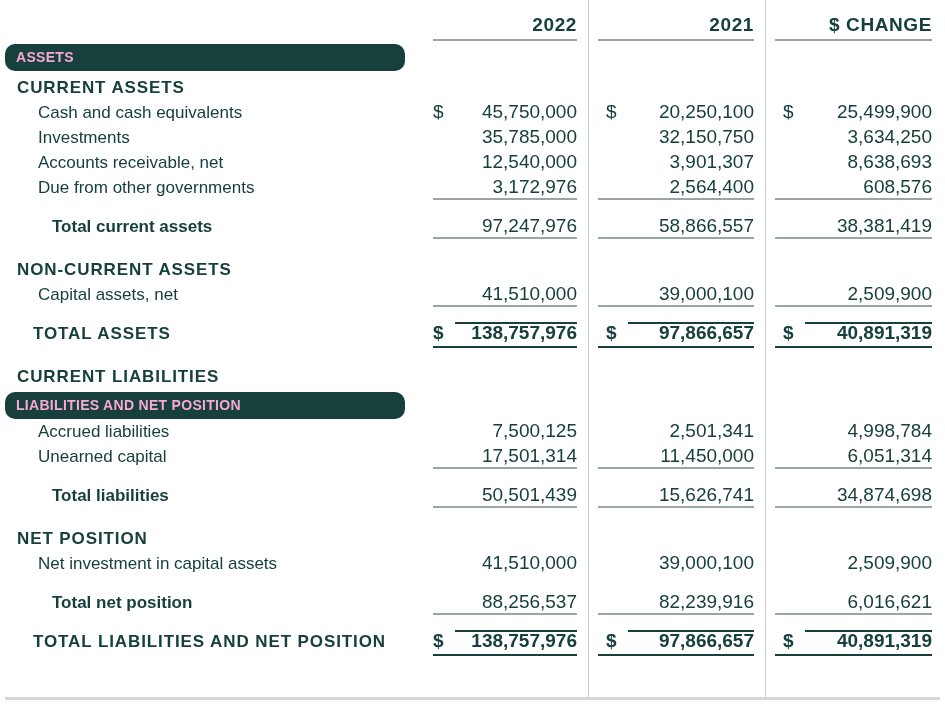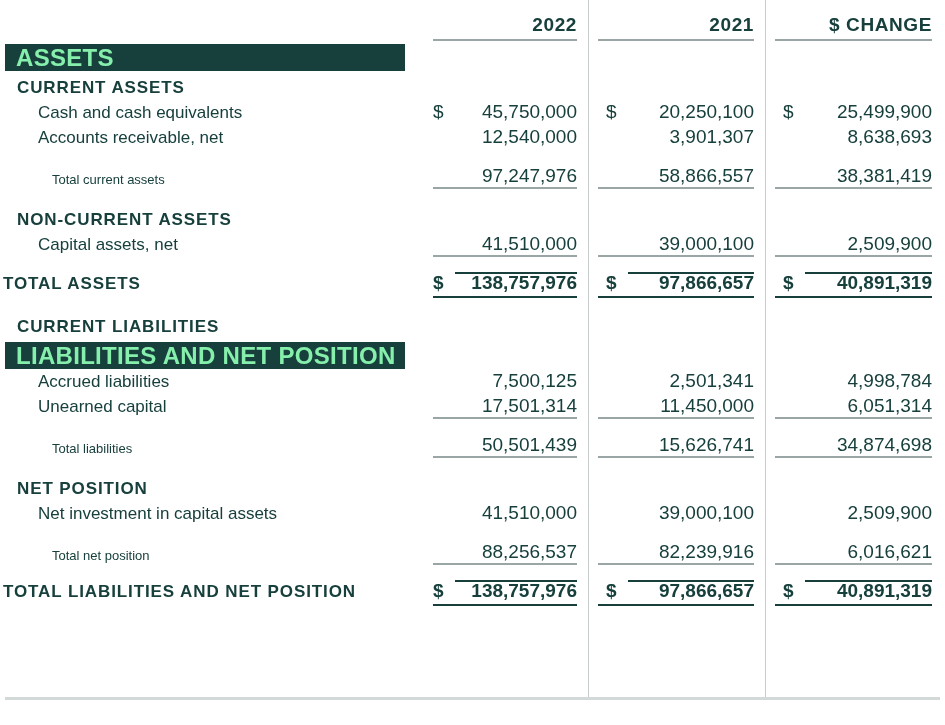--- a/index.html
+++ b/index.html
@@ -79,31 +79,32 @@
     margin-left: 8px;
   }
 
   
   .band-cell {
     padding: 0;
     height: 30px;
   }
   .band {
     background: #17403d;
-    color: #86efac;
+    color: #f9a8d4;
     font-weight: bold;
-    font-size: 24px;
+    font-size: 14px;
     letter-spacing: 0.3px;
     height: 27px;
     line-height: 27px;
     width: 400px;
     margin-left: 5px;
     padding-left: 11px;
     box-sizing: border-box;
     white-space: nowrap;
+    border-radius: 10px;
   }
 
   
   .subhead {
     font-weight: bold;
     font-size: 17px;
     font-stretch: condensed;
     letter-spacing: 0.9px;
     padding: 7px 0 2px 17px;
     white-space: nowrap;
@@ -112,33 +113,33 @@
 
   
   .item {
     font-size: 17px;
     padding: 1px 0 2px 38px;
     white-space: nowrap;
   }
 
   
   .total-label {
-    font-weight: normal;
-    font-size: 13px;
+    font-weight: bold;
+    font-size: 17px;
     padding: 2px 0 2px 52px;
     white-space: nowrap;
   }
 
   
   .grand-label {
     font-weight: bold;
     font-size: 17px;
     font-stretch: condensed;
     letter-spacing: 0.9px;
-    padding: 2px 0 2px 3px;
+    padding: 2px 0 2px 33px;
     white-space: nowrap;
   }
 
   
   .num {
     position: relative;
     text-align: right;
     font-size: 19px;
     padding: 1px 13px 2px 0;
     white-space: nowrap;
@@ -244,28 +245,49 @@
       <td class="num c2021">
         <span class="dollar">$</span>
         <span>20,250,100</span>
       </td>
       <td class="num cchg">
         <span class="dollar">$</span>
         <span>25,499,900</span>
       </td>
     </tr>
 
+    <tr>
+      <td class="item">Investments</td>
+      <td class="num c2022">35,785,000</td>
+      <td class="num c2021">32,150,750</td>
+      <td class="num cchg">3,634,250</td>
+    </tr>
 
     <tr>
       <td class="item">Accounts receivable, net</td>
       <td class="num c2022">12,540,000</td>
       <td class="num c2021">3,901,307</td>
       <td class="num cchg">8,638,693</td>
     </tr>
 
+    <tr>
+      <td class="item">Due from other governments</td>
+      <td class="num c2022">
+        <span>3,172,976</span>
+        <span class="rule-below"></span>
+      </td>
+      <td class="num c2021">
+        <span>2,564,400</span>
+        <span class="rule-below"></span>
+      </td>
+      <td class="num cchg">
+        <span>608,576</span>
+        <span class="rule-below"></span>
+      </td>
+    </tr>
 
     <tr class="spacer-row">
           <td colspan="4"></td>
         </tr>
 
     <tr>
       <td class="total-label">Total current assets</td>
       <td class="num c2022">
         <span>97,247,976</span>
         <span class="rule-below"></span>

